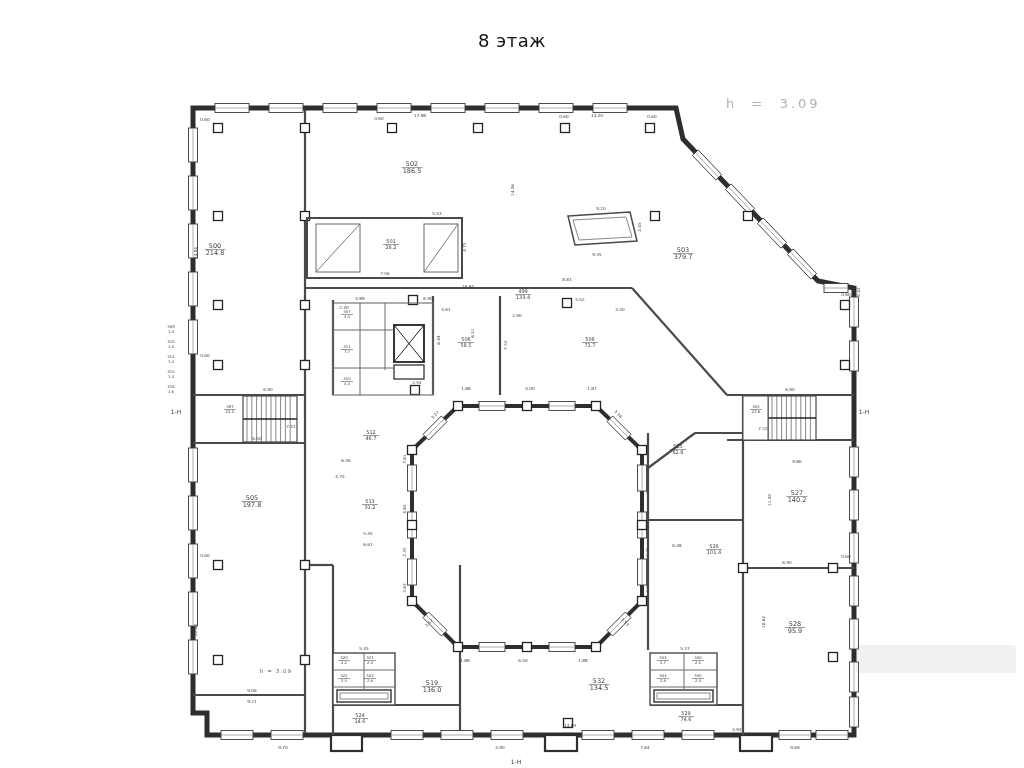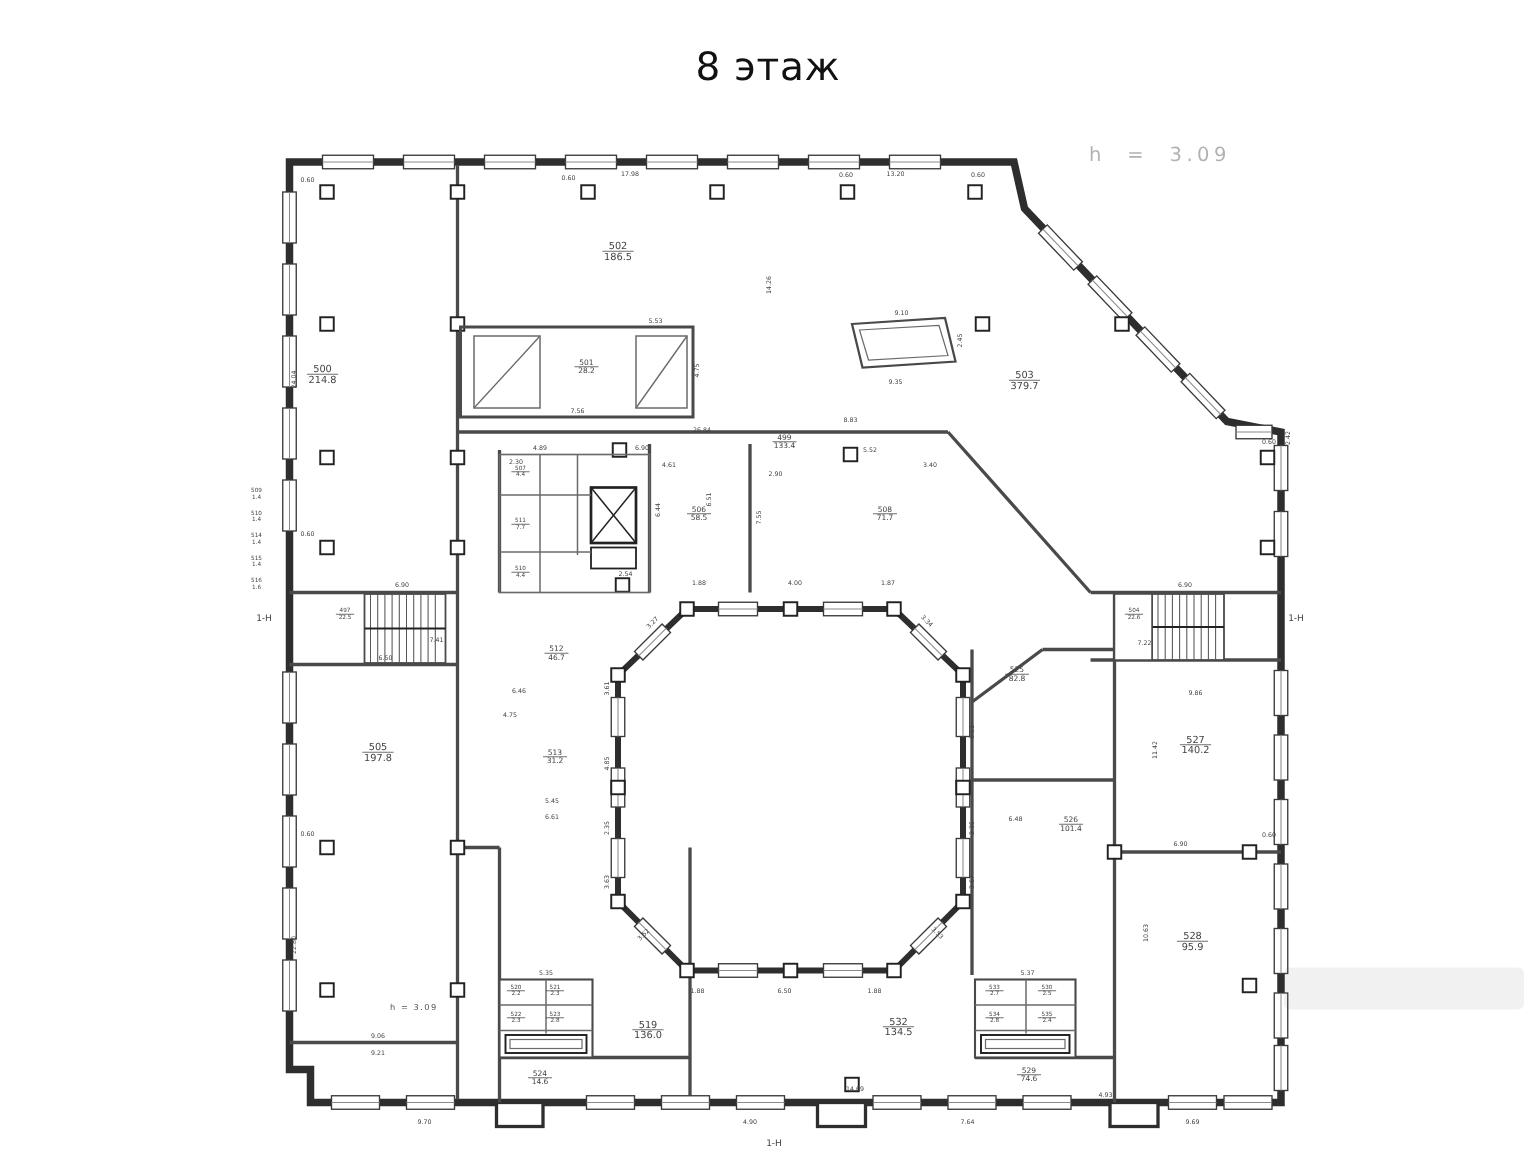--- a/index.html
+++ b/index.html
@@ -1,19 +1,19 @@
 <!DOCTYPE html>
 <html><head>
 <meta charset="utf-8">
 <style>
   html,body{margin:0;padding:0;background:#fff;}
   .page{position:relative;width:1024px;height:768px;background:#fff;overflow:hidden;
         font-family:"DejaVu Sans",sans-serif;}
   .title{position:absolute;left:0;top:30px;width:1024px;text-align:center;
-         font-size:26px;color:#111;letter-spacing:0.5px;}
+         font-size:18px;color:#111;letter-spacing:0.5px;}
   .hnote{position:absolute;left:726px;top:96px;font-size:13px;color:#b3b1b1;
          letter-spacing:3px;white-space:pre;}
   .watermark{position:absolute;left:856px;top:645px;width:160px;height:28px;
              background:rgba(120,120,120,0.10);border-radius:4px;}
   svg text{font-family:"DejaVu Sans",sans-serif;}
 </style>
 </head>
 <body>
 
 <div class="page">

